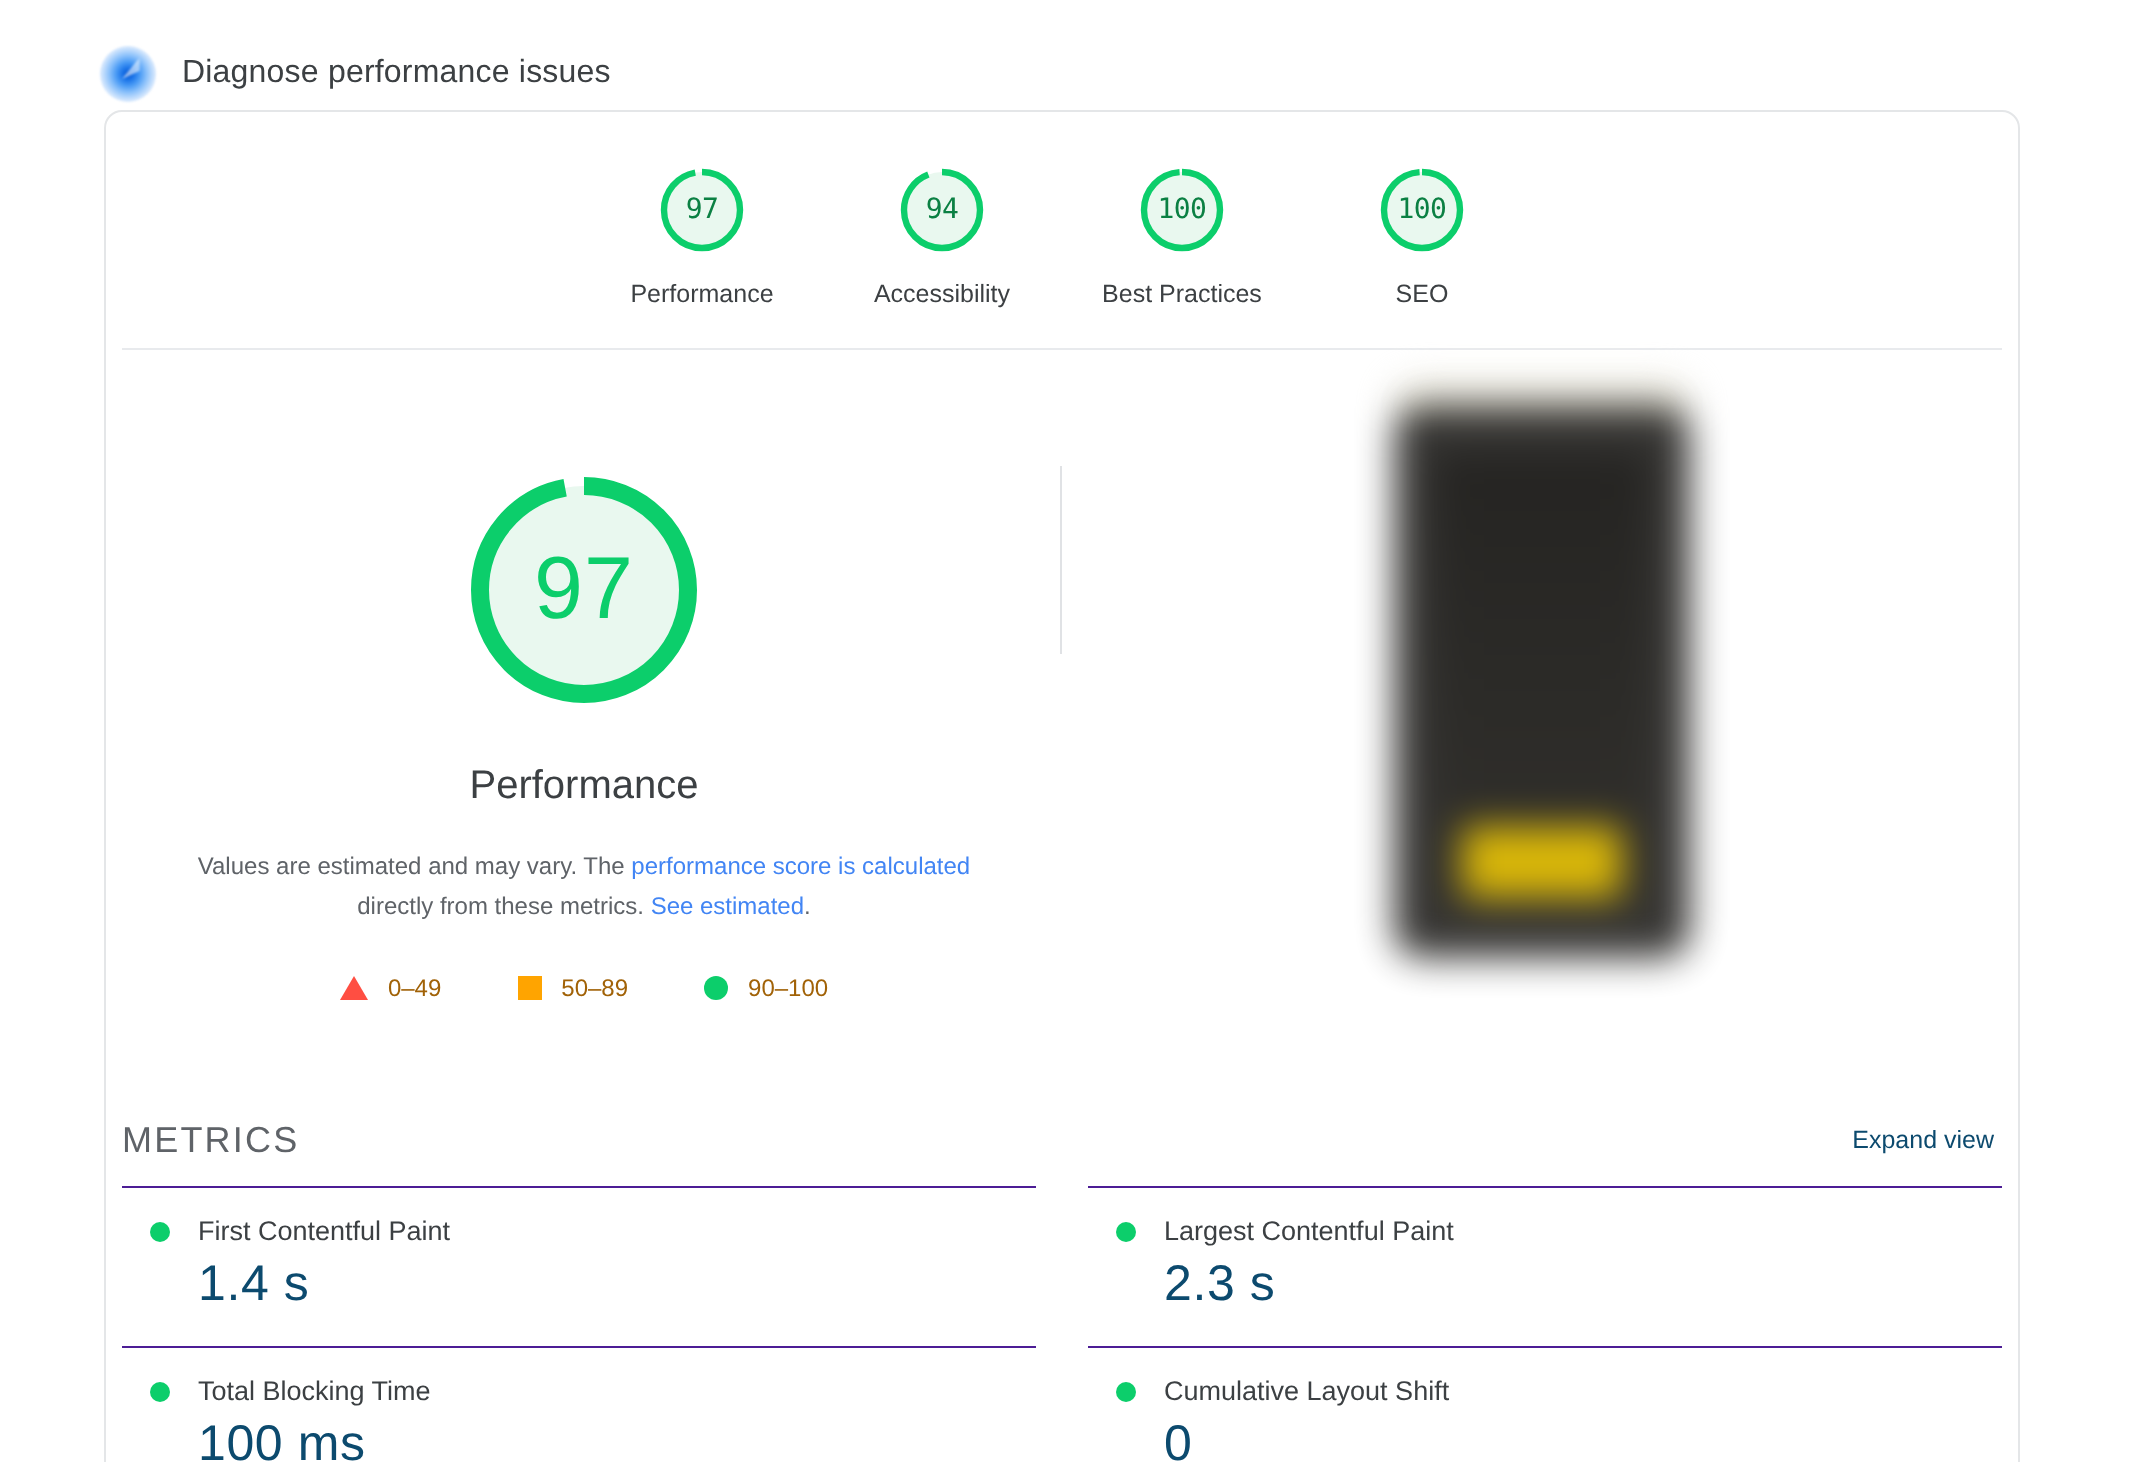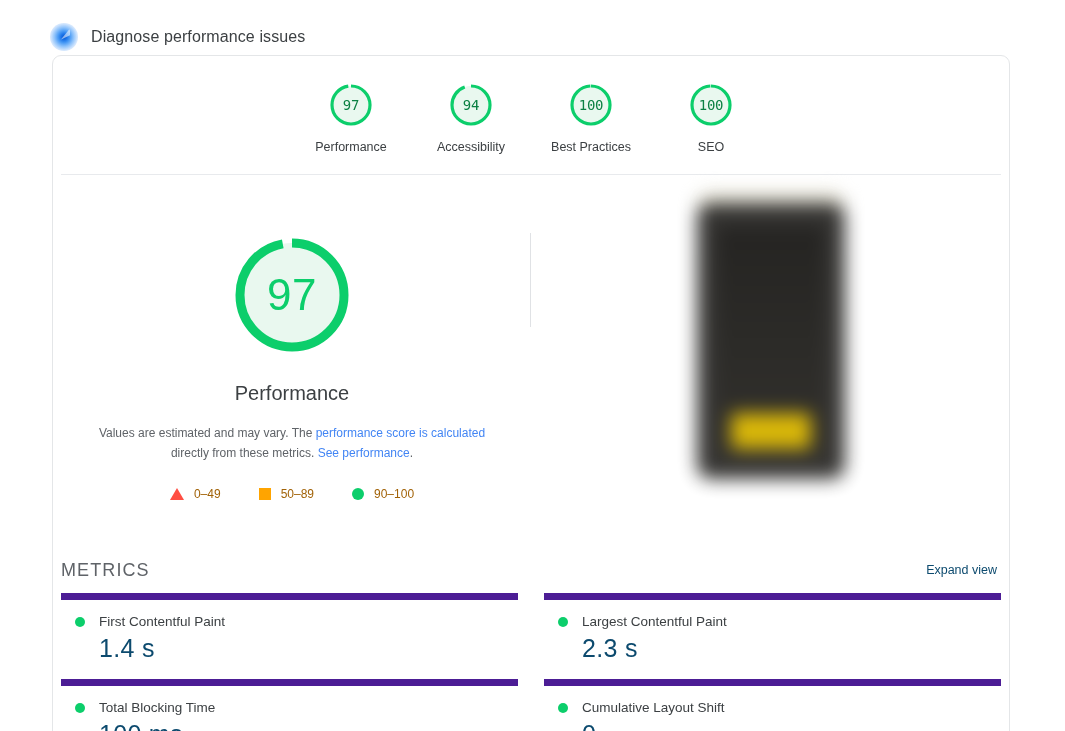--- a/index.html
+++ b/index.html
@@ -221,21 +221,21 @@
   }
   .metrics-grid {
     display: grid;
     grid-template-columns: 1fr 1fr;
     column-gap: 26px;
     padding: 0 8px 0 8px;
     margin-top: 8px;
   }
   .metric {
     padding: 14px 0 16px 14px;
-    border-top: 7px solid #4c1d95;
+    border-top: 1px solid #4c1d95;
   }
   .metric-name-row {
     display: flex;
     align-items: center;
     gap: 14px;
   }
   .dot {
     width: 10px; height: 10px;
     border-radius: 50%;
     background: #0cce6b;
@@ -317,21 +317,21 @@
         <svg width="130" height="130" viewBox="0 0 130 130">
           <circle cx="65" cy="65" r="52" fill="#e9f8ef"></circle>
           <circle class="arc" cx="65" cy="65" r="52" fill="none" stroke="#0cce6b" stroke-width="9" stroke-linecap="butt" stroke-dasharray="316.92386689413837 9.801769079200142" stroke-dashoffset="0"></circle>
         </svg>
         <div class="val">97</div>
       </div>
 
       <div class="gauge-title">Performance</div>
 
       <div class="gauge-desc">
-        <span>Values are estimated and may vary. The </span><a href="#">performance score is calculated</a><span> directly from these metrics. </span><a href="#">See performance</a><span>.</span>
+        <span>Values are estimated and may vary. The </span><a href="#">performance score is calculated</a><span> directly from these metrics. </span><a href="#">See estimated</a><span>.</span>
       </div>
 
       <div class="legend">
         <div class="legend-item">
           <div class="sym-tri"></div>
           <div class="lbl">0–49</div>
         </div>
         <div class="legend-item">
           <div class="sym-sq"></div>
           <div class="lbl">50–89</div>

